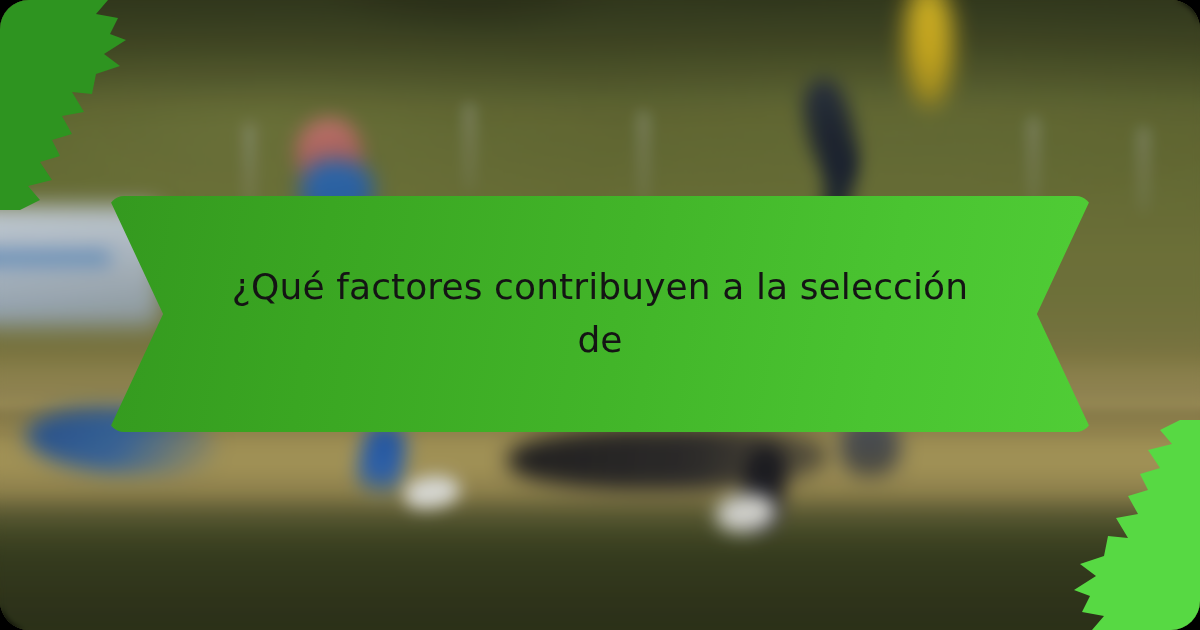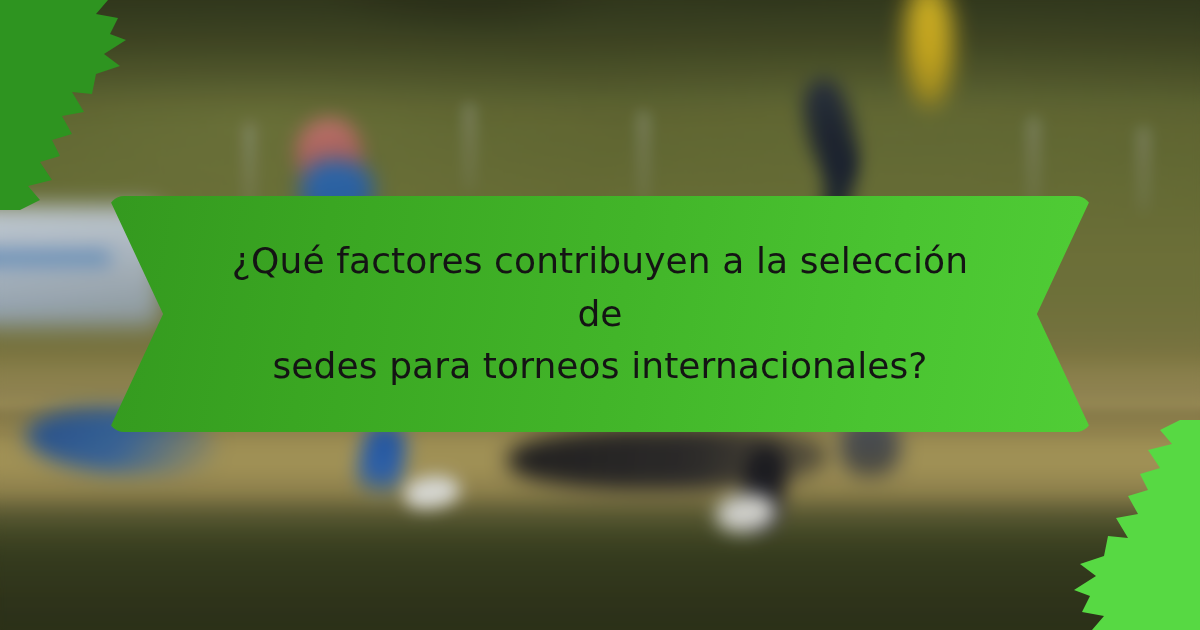--- a/index.html
+++ b/index.html
@@ -6,20 +6,21 @@
     margin: 0;
     padding: 0;
     background: #000;
   }
   #stage {
     position: relative;
     width: 1200px;
     height: 630px;
     overflow: hidden;
     font-family: "DejaVu Sans", "Liberation Sans", sans-serif;
+    border-radius: 29px;
   }
 
   
   .bg-wrap {
     position: absolute;
     inset: 0;
     overflow: hidden;
   }
   .bg-base {
     position: absolute;
@@ -314,17 +315,16 @@
   <svg class="corner-accent corner-br" viewBox="0 0 180 210" preserveAspectRatio="none">
     <path d="M180,0 L180,210 L72,210 L84,196 L62,192 L70,176 L54,170
              L76,156 L60,144 L84,136 L88,116 L108,118 L96,98 L118,94
              L108,76 L128,70 L120,54 L140,48 L128,30 L152,24 L140,10 L160,0 Z" fill="#57D943"></path>
   </svg>
 
   <div class="banner">
     <div class="banner-shape"></div>
     <div class="banner-text">
       <span>¿Qué factores contribuyen a la selección de</span>
-      <span>sedes para torneos internacionales?</span>
     </div>
   </div>
 
 </div>
 
 </body></html>

